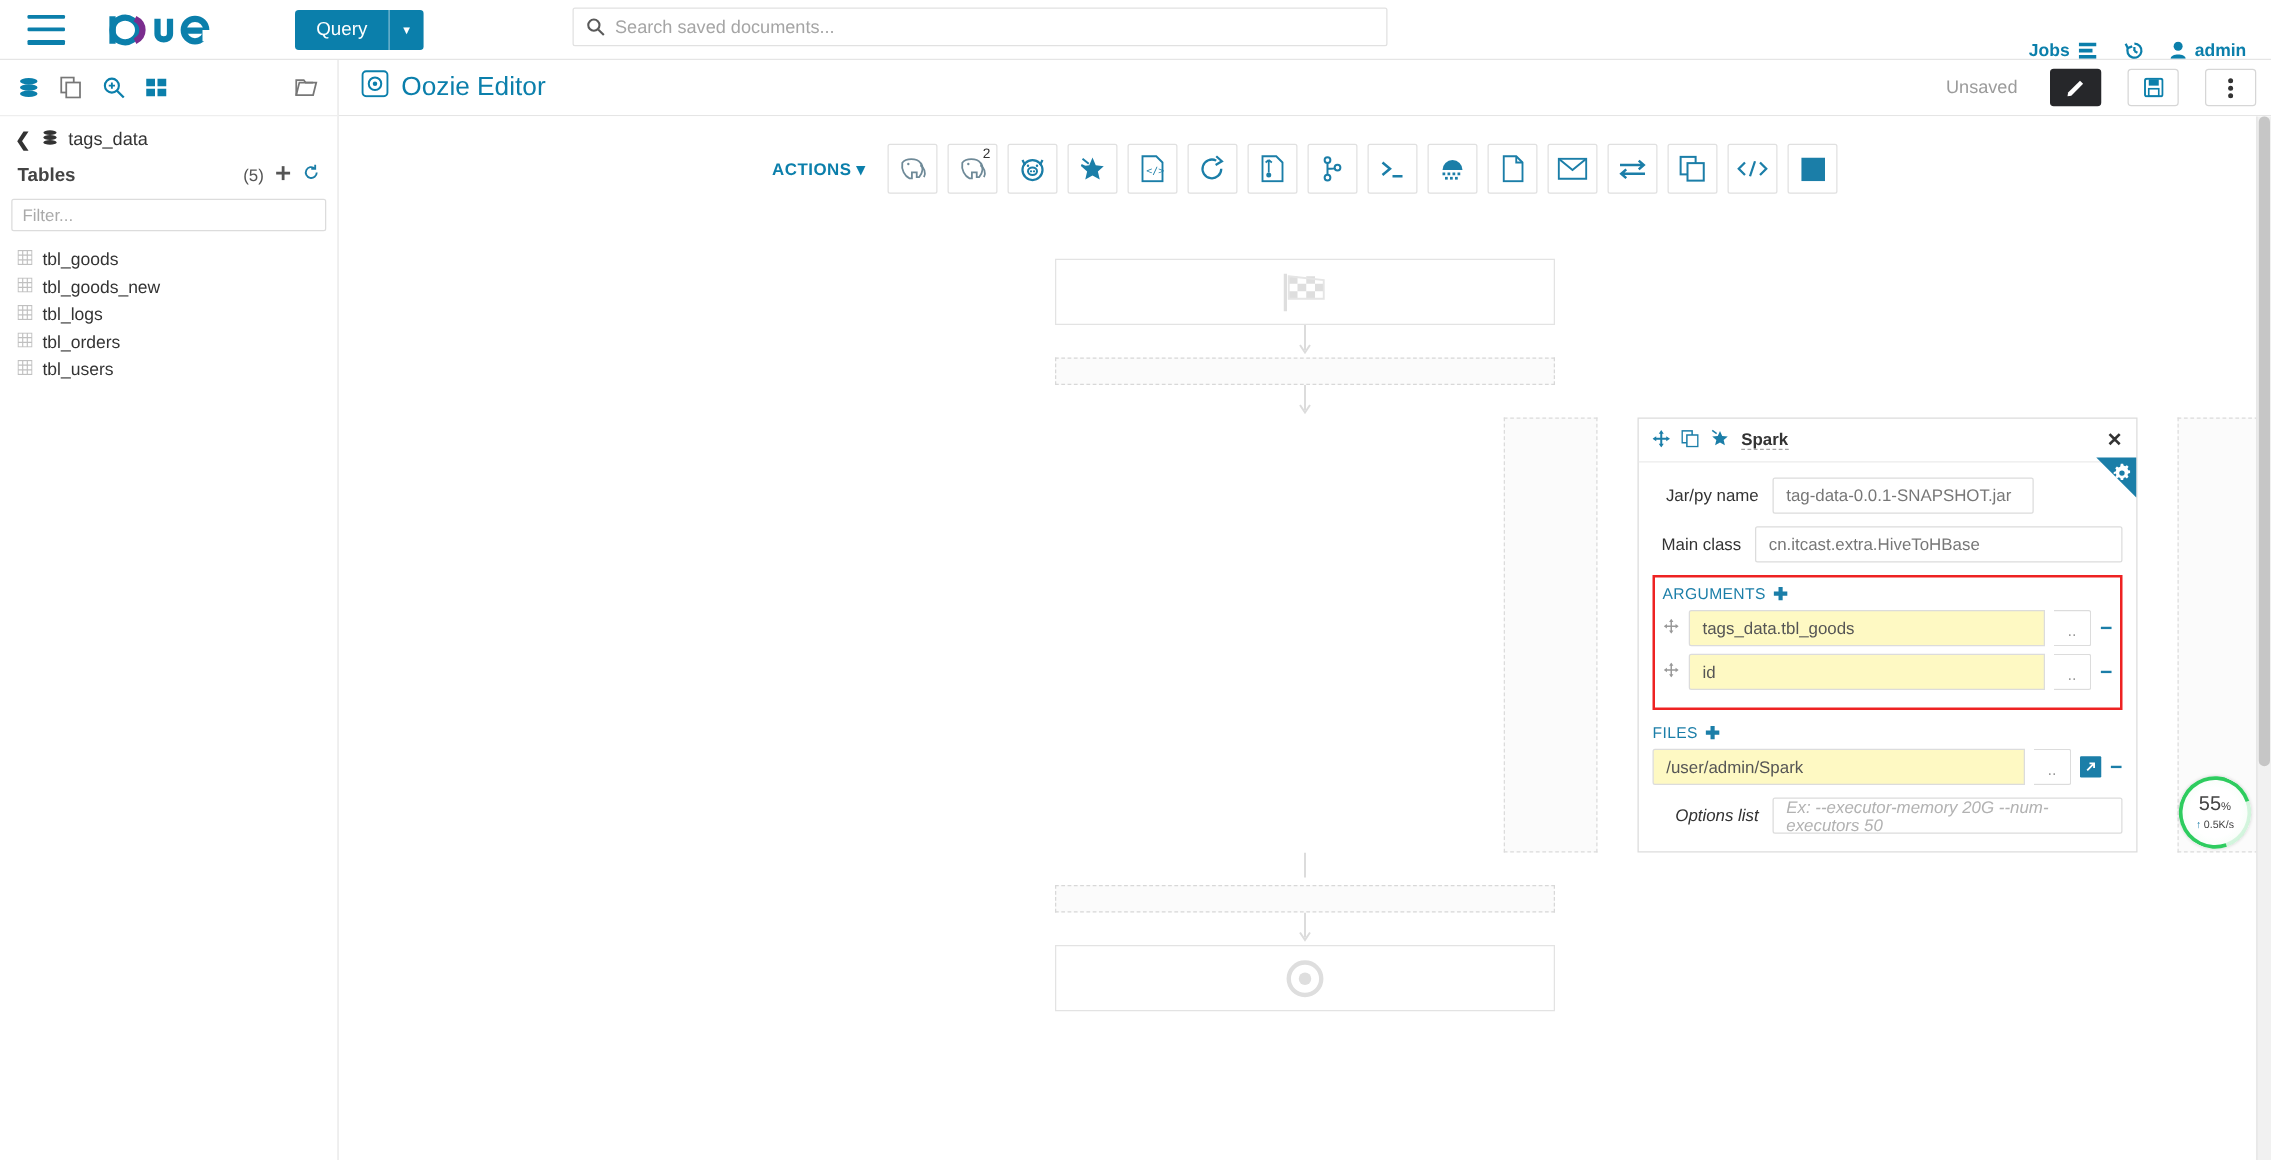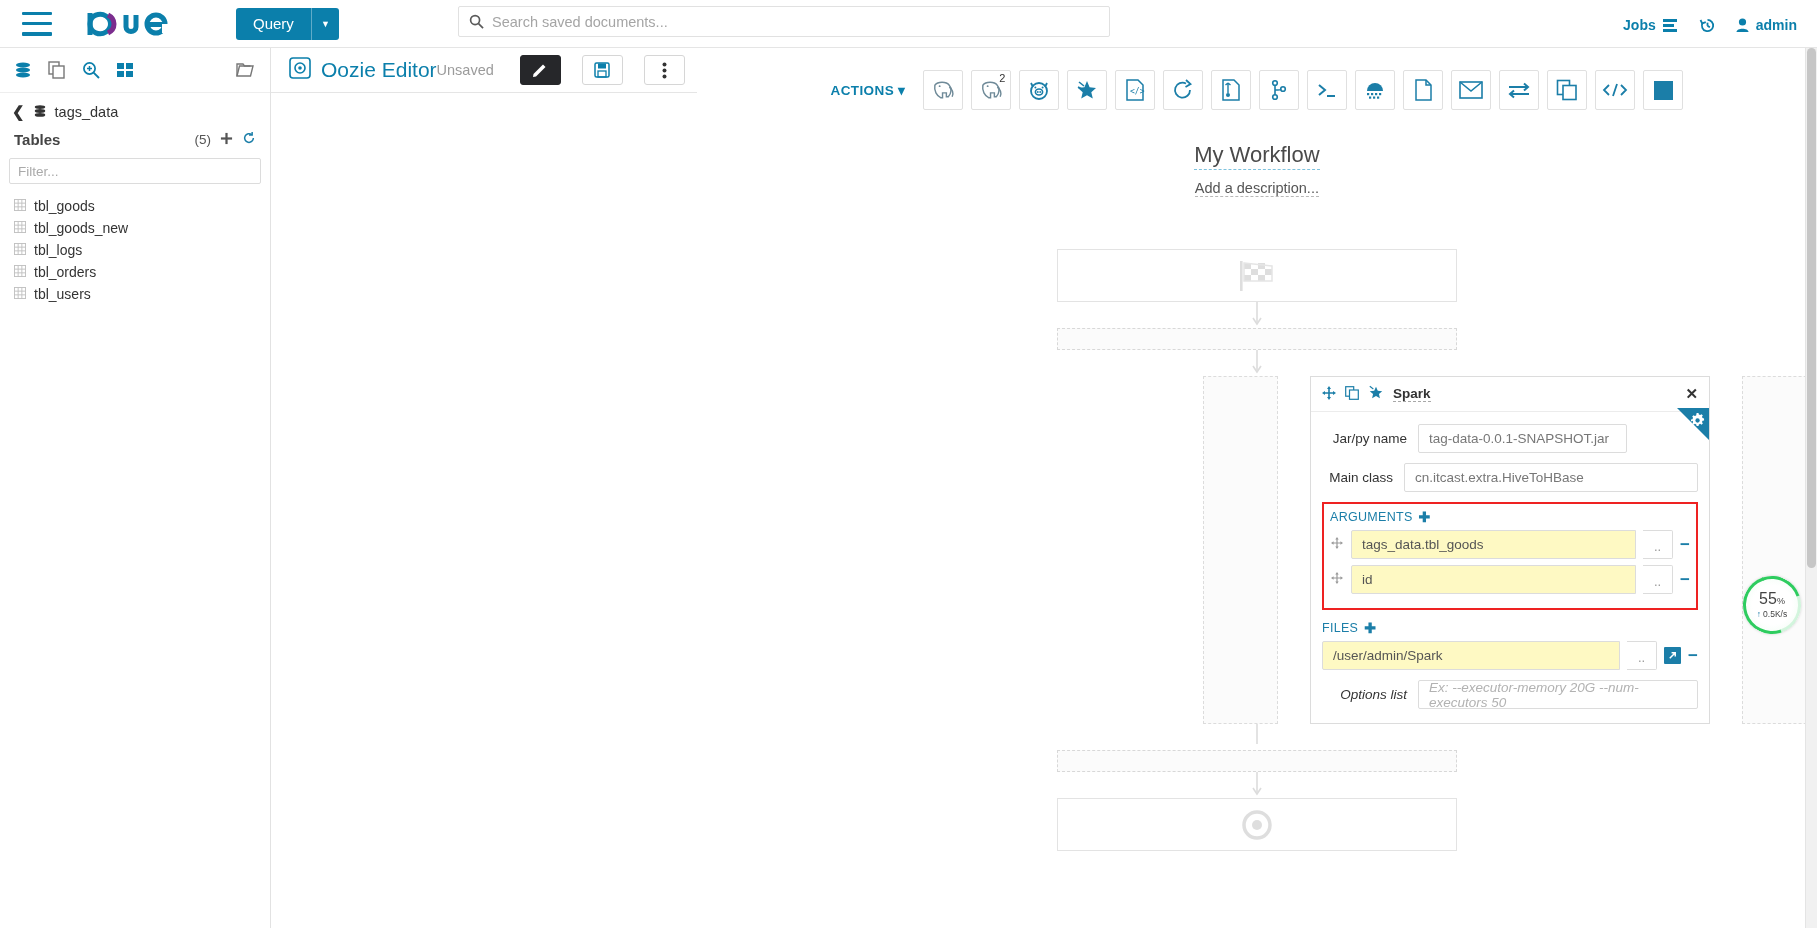--- a/index.html
+++ b/index.html
@@ -48,21 +48,21 @@
   }
   .searchwrap .sico { color: #6a6a6a; margin-right: 8px; display:flex; }
   .searchwrap input {
     border: none; outline: none; flex: 1;
     font-size: 14.5px; color: #333;
     font-family: "Liberation Sans", sans-serif;
   }
   .searchwrap input::placeholder { color: #a5a5a5; }
 
   .navright {
-    position: absolute; right: 20px; top: 1px; height: 48px;
+    position: absolute; right: 20px; top: 16px; height: 48px;
     display: flex; align-items: center; gap: 20px;
     color: #0B7FAB; font-size: 14px; font-weight: bold;
   }
   .navright .ni { display: flex; align-items: center; gap: 7px; cursor: pointer; }
 
   
   .body { display: flex; height: 880px; width: 100%; }
 
   
   .leftpanel {
@@ -106,21 +106,21 @@
   .filterbox input::placeholder { color: #aaa; }
 
   .tablelist { padding-top: 2px; }
   .tableitem {
     display: flex; align-items: center; gap: 8px;
     padding: 3px 14px; font-size: 14px; color: #333; cursor: pointer;
     height: 22px;
   }
 
   
-  .content { flex: 1; display: flex; flex-direction: row; min-width: 0; position: relative; }
+  .content { flex: 1; display: flex; flex-direction: column; min-width: 0; position: relative; }
 
   .pagehdr {
     height: 45px; border-bottom: 1px solid #e5e5e5;
     display: flex; align-items: center; padding: 0 12px 0 18px;
     background: #fff;
   }
   .pagehdr .title {
     color: #0B7FAB; font-size: 21px; display: flex; align-items: center; gap: 10px;
   }
   .pagehdr .hright { margin-left: auto; display: flex; align-items: center; gap: 21px; justify-content: space-between; }
@@ -635,24 +635,20 @@
               <line x1="15" y1="2" x2="11" y2="14" stroke="#1b7ea8" stroke-width="1.8"></line>
             </svg>
         </div>
         <div class="abtn">
           <svg width="19" height="19" viewBox="0 0 19 19">
               <rect x="0" y="0" width="19" height="19" fill="#1b7ea8"></rect>
             </svg>
         </div>
       </div>
 
-      <div class="wf-title-wrap">
-        <div class="wf-title">My Workflow</div>
-        <div><span class="wf-desc">Add a description...</span></div>
-      </div>
 
       <div class="graph">
 
         <div class="row">
           <div class="node">
             <svg width="38" height="34" viewBox="0 0 38 34">
               <rect x="2" y="2" width="2.6" height="30" fill="#dedede"></rect>
               <rect x="6" y="4" width="7" height="6" fill="#dedede"></rect>
                 <rect x="20" y="4" width="7" height="6" fill="#dedede"></rect>
               <rect x="13" y="10" width="7" height="6" fill="#dedede"></rect>

